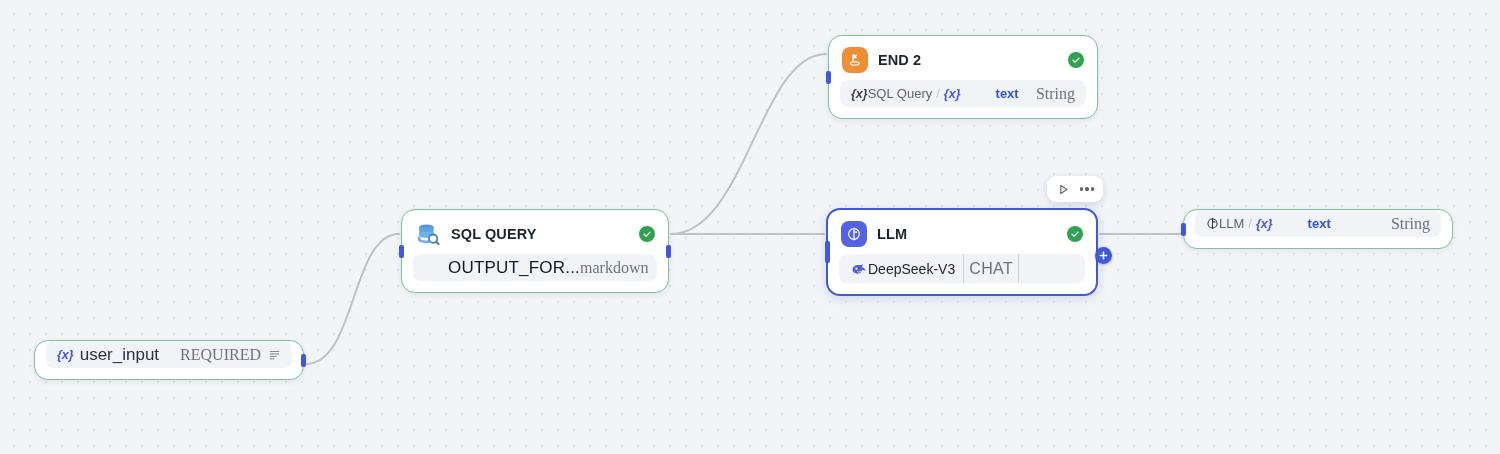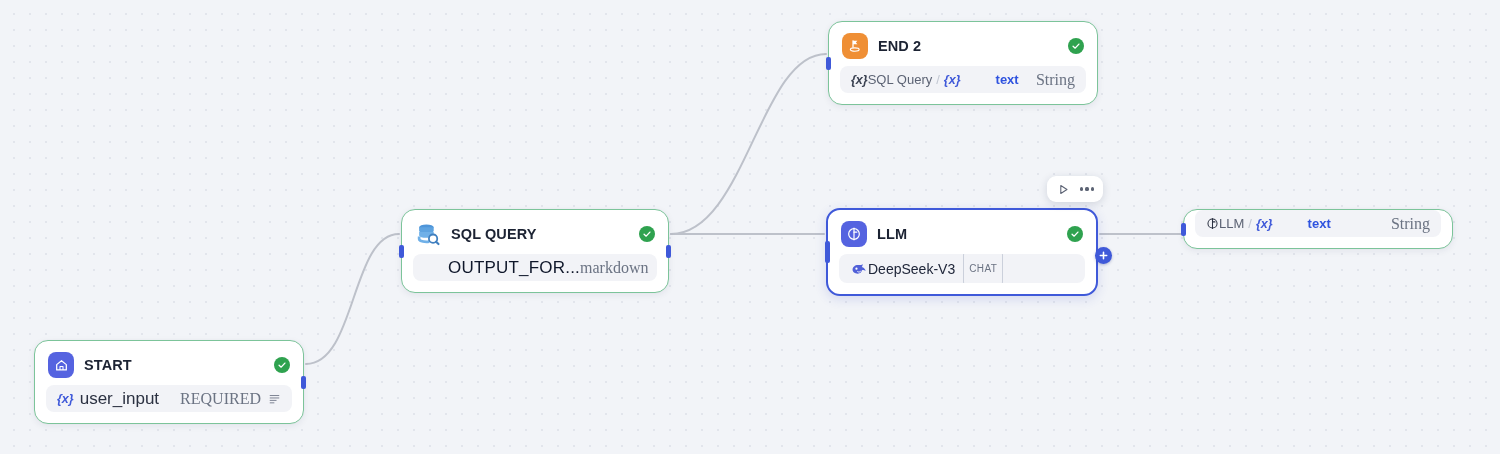--- a/index.html
+++ b/index.html
@@ -83,21 +83,21 @@
   .field-right { margin-left: auto; color: #6b7383; font-size: 16px; white-space: nowrap; font-family: Liberation Serif, serif; }
   .var-token { color: #3f59d9; font-weight: bold; font-style: italic; font-size: 12.5px; }
   .var-token-gray { color: #3a4151; font-weight: bold; font-style: italic; font-size: 12.5px; }
   .sep { color: #c2c7d2; margin: 0 4px; }
   .txt-muted { color: #5c6374; }
   .txt-blue { color: #2f53df; font-weight: bold; padding-left: 32px; }
   .upper-faded { color: #0f172a; font-size: 17px; letter-spacing: .2px; margin-left: 24px; }
   .pill {
     border: 1px solid #cbd0db;
     border-radius: 5px;
-    font-size: 10px;
+    font-size: 16px;
     color: #6b7383;
     padding: 11px 5px;
     margin-left: 8px;
     letter-spacing: .4px;
     line-height: 13px;
   }
   .model-name { font-size: 14px; color: #20273a; margin-left: 0; }
 
   
   .handle {
@@ -137,21 +137,21 @@
   }
   .tb-btn {
     width: 22px; height: 20px;
     display: flex; align-items: center; justify-content: center;
     border-radius: 5px;
   }
   .dots { display: flex; gap: 2.5px; }
   .dots i { width: 3.2px; height: 3.2px; border-radius: 50%; background: #5c6374; display: block; }
 
   
-  #node-end2     { left: 828px;  top: 21px;  width: 270px; }
+  #node-end2     { left: 828px;  top: 35px;  width: 270px; }
   #node-sqlquery { left: 401px;  top: 209px; width: 268px; }
   #node-llm      { left: 826px;  top: 208px; width: 272px; }
   #node-end      { left: 1183px; top: 209px; width: 270px; }
   #node-start    { left: 34px;   top: 340px; width: 270px; }
   #llm-toolbar   { left: 1047px; top: 176px; }
 </style>
 </head>
 <body>
 
 <div id="canvas">
@@ -302,36 +302,20 @@
           <span class="var-token">{x}</span>
           <span class="txt-blue" style="margin-left:3px">text</span>
         </span>
         <span class="field-right">String</span>
       </div>
     </div>
   </div>
 
   <div class="node" id="node-start">
     <div class="handle right"></div>
-    <div class="node-head">
-      <div class="node-icon indigo">
-        <svg width="15" height="15" viewBox="0 0 24 24" aria-hidden="true">
-          <path d="M4.3 10.6 L12 4.4 L19.7 10.6 V19 H4.3 Z" fill="none" stroke="#ffffff" stroke-width="2" stroke-linejoin="round"></path>
-          <path d="M9.6 19 V13.6 H14.4 V19" fill="none" stroke="#ffffff" stroke-width="1.7" stroke-linejoin="round"></path>
-        </svg>
-      </div>
-      <div class="node-title">START</div>
-      <div class="head-right">
-        <div class="status-ok">
-          <svg width="10" height="10" viewBox="0 0 24 24" aria-hidden="true">
-            <path d="M5 12.6 L10 17.2 L19 7.4" stroke="#ffffff" stroke-width="3.2" fill="none" stroke-linecap="round" stroke-linejoin="round"></path>
-          </svg>
-        </div>
-      </div>
-    </div>
     <div class="node-body">
       <div class="field-row">
         <span class="field-left">
           <span class="var-token">{x}</span>
           <span style="margin-left:6px;color:#2b3141;font-size:17px">user_input</span>
         </span>
         <span class="field-right">REQUIRED</span>
         <span style="margin-left:7px;display:flex;align-items:center">
           <svg width="13" height="13" viewBox="0 0 24 24" aria-hidden="true">
             <path d="M4 6.5 H20 M4 11 H20 M4 15.5 H15 M4 20 H11" stroke="#7b8292" stroke-width="1.8" stroke-linecap="round"></path>

